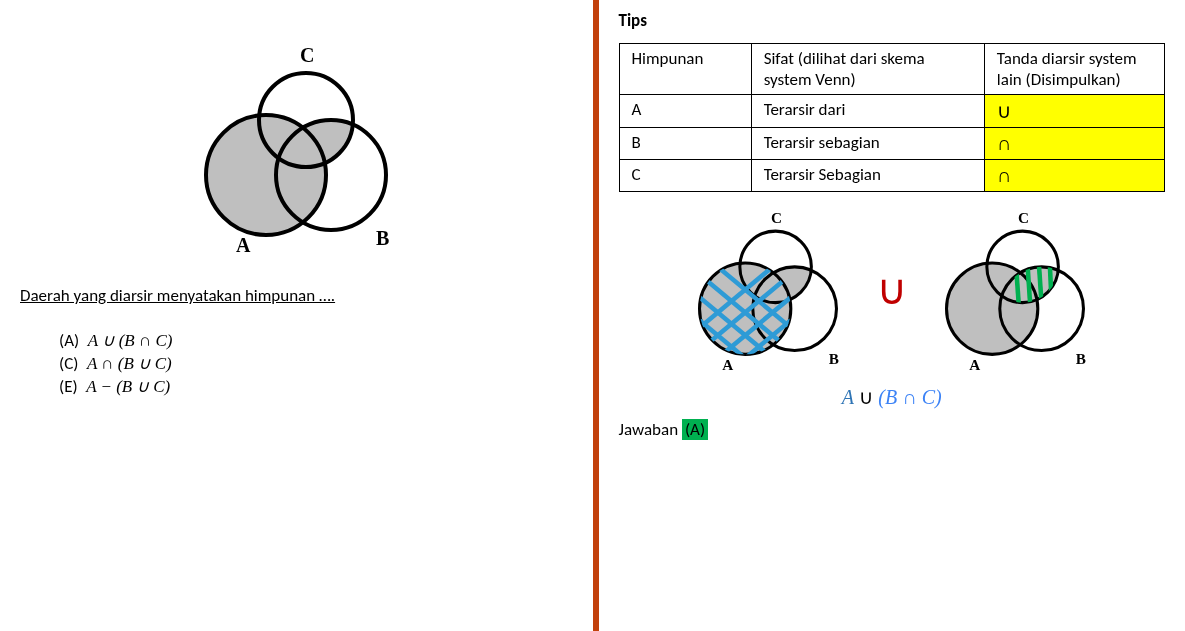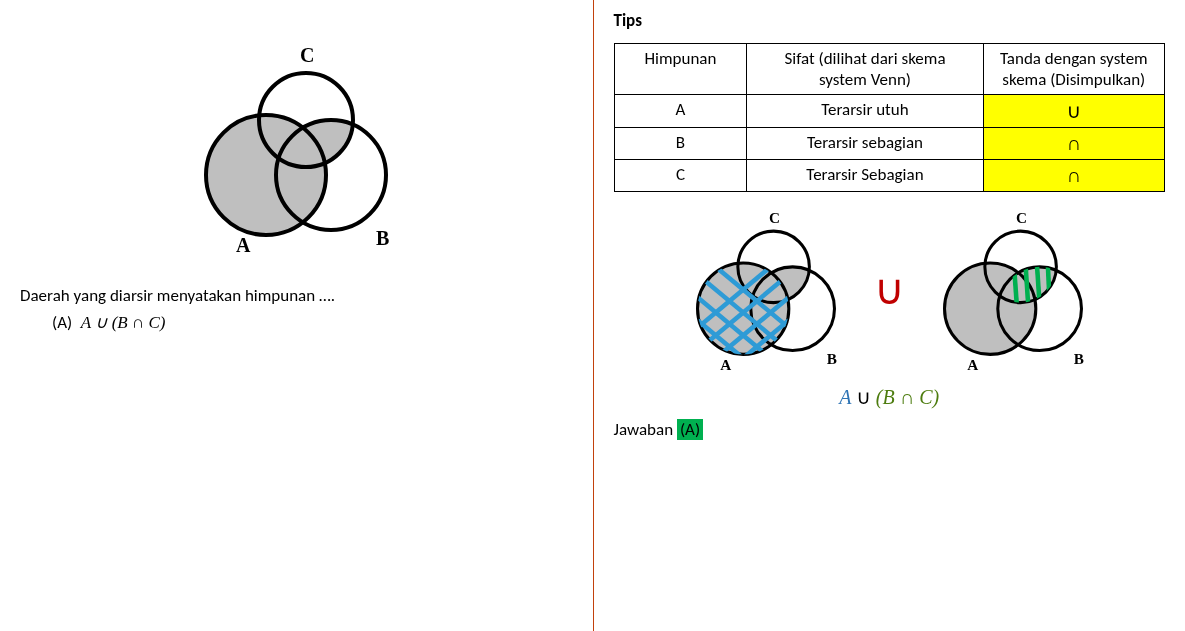--- a/index.html
+++ b/index.html
@@ -14,54 +14,55 @@
   }
   .left {
     width: 50%;
     padding: 10px 20px;
     box-sizing: border-box;
   }
   .right {
     width: 50%;
     padding: 10px 20px;
     box-sizing: border-box;
-    border-left: 1px solid #c2410c;
+    border-left: 6px solid #c2410c;
   }
   .venn-holder {
     text-align: center;
     margin: 30px 0 10px 0;
   }
   .question-text {
-    margin: 10px 0 6px 0;
+    margin: 10px 0 24px 0;
+    text-decoration: underline;
   }
   .options {
     padding-left: 28px;
   }
   .opt-row {
-    margin: 2px 4px;
+    margin: 2px 11px;
     font-family: "Cambria Math", "Times New Roman", serif;
   }
   .opt-label {
     font-family: Calibri, Arial, sans-serif;
   }
   .opt-expr {
     font-style: italic;
   }
   .tips-title {
     font-weight: bold;
     margin-bottom: 12px;
   }
   table.tips {
     border-collapse: collapse;
     margin-bottom: 14px;
   }
   table.tips th, table.tips td {
     border: 1px solid #000;
     padding: 4px 12px;
-    text-align: center;
+    text-align: left;
     vertical-align: top;
     font-weight: normal;
   }
   .yellow-cell {
     background: #ffff00;
     text-align: center;
     font-family: "Cambria Math", serif;
     font-size: 20px;
   }
   .conclusion-row {
@@ -80,21 +81,21 @@
   }
   .expr-colored {
     text-align: center;
     font-family: "Cambria Math", "Times New Roman", serif;
     font-style: italic;
     font-size: 20px;
     margin: 4px 0 10px 0;
   }
   .expr-colored .blue { color: #2e74b5; font-style: italic;}
   .expr-colored .u { color: #000; font-style: normal;}
-  .expr-colored .green { color: #4d7c0f; font-style: italic;}
+  .expr-colored .green { color: #3b82f6; font-style: italic;}
   .answer-line {
     margin-top: 6px;
   }
   .ans-badge {
     background: #00b050;
     padding: 0 3px;
   }
 </style>
 </head>
 <body>
@@ -131,37 +132,45 @@
     </svg>
   </div>
 
   <div class="question-text">Daerah yang diarsir menyatakan himpunan ….</div>
 
   <div class="options">
     <div class="opt-row">
       <span class="opt-label">(A)</span>&nbsp;
       <span class="opt-expr">A ∪ (B ∩ C)</span>
     </div>
+    <div class="opt-row">
+      <span class="opt-label">(C)</span>&nbsp;
+      <span class="opt-expr">A ∩ (B ∪ C)</span>
+    </div>
+    <div class="opt-row">
+      <span class="opt-label">(E)</span>&nbsp;
+      <span class="opt-expr">A − (B ∪ C)</span>
+    </div>
   </div>
 </div>
 
 <div class="right">
 
   <div class="tips-title">Tips</div>
 
   <table class="tips">
     <tbody>
         <tr>
       <th style="width:110px">Himpunan</th>
       <th style="width:220px">Sifat (dilihat dari skema system Venn)</th>
-      <th style="width:160px">Tanda dengan system skema (Disimpulkan)</th>
+      <th style="width:160px">Tanda diarsir system lain (Disimpulkan)</th>
     </tr>
     <tr>
       <td>A</td>
-      <td>Terarsir utuh</td>
+      <td>Terarsir dari</td>
       <td class="yellow-cell">∪</td>
     </tr>
     <tr>
       <td>B</td>
       <td>Terarsir sebagian</td>
       <td class="yellow-cell">∩</td>
     </tr>
     <tr>
       <td>C</td>
       <td>Terarsir Sebagian</td>

